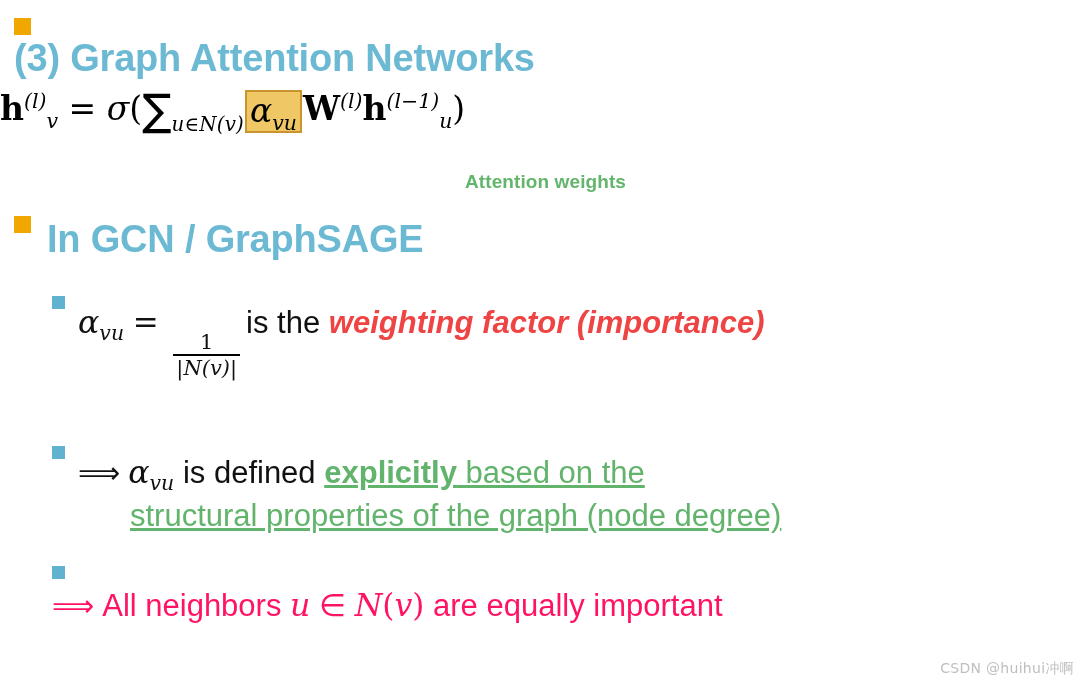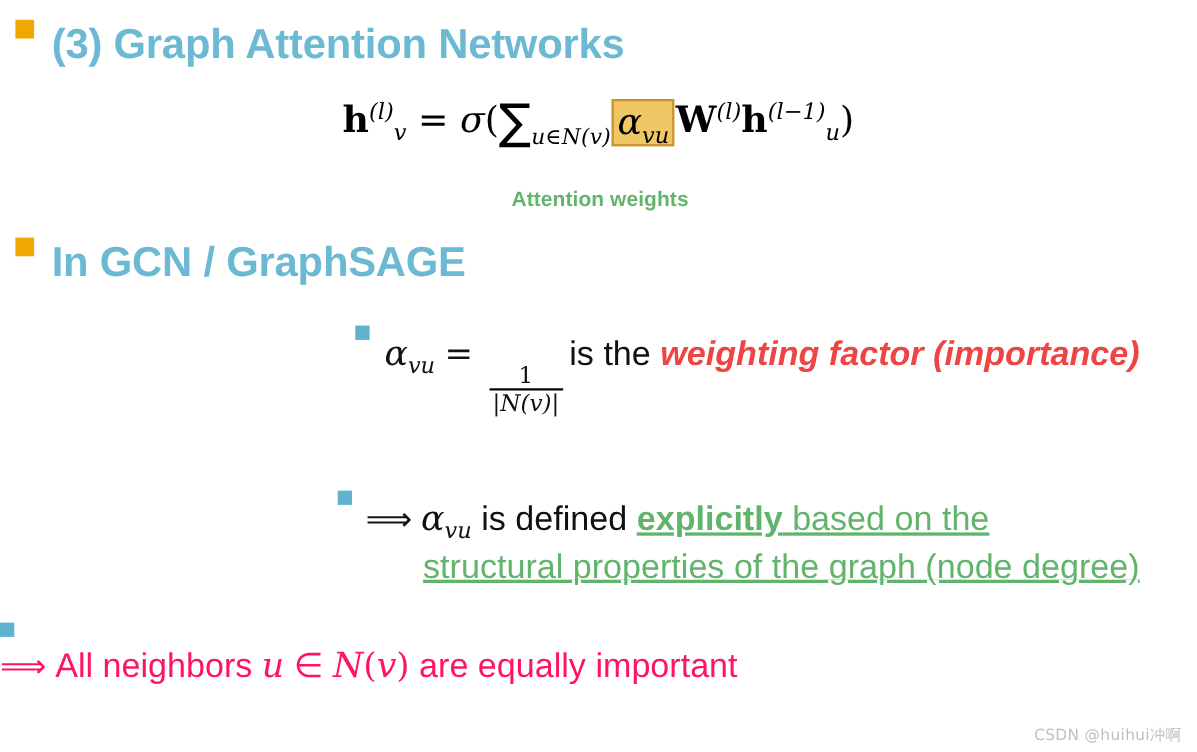--- a/index.html
+++ b/index.html
@@ -48,29 +48,29 @@
   .head-l1 {
     font-size: 38px;
     font-weight: bold;
     color: #6CB9D4;
     letter-spacing: -0.2px;
     line-height: 1.05;
     white-space: nowrap;
   }
 
   
-  #title-row { position: absolute; left: 0; top: 22px; }
+  #title-row { position: absolute; left: 0; top: 22px; flex-direction: column; }
 
   
   #formula-block {
     position: absolute;
     left: 0;
     top: 88px;
     width: 1088px;
-    text-align: center;
+    text-align: left;
   }
   .formula {
     font-family: "DejaVu Serif", "Liberation Serif", serif;
     font-size: 33px;
     color: #000000;
     white-space: nowrap;
     display: inline-block;
     line-height: 1;
   }
   .f-bold   { font-weight: bold; }
@@ -124,23 +124,23 @@
   .cap-shift { display:inline-block; transform: translateX(13px); }
 
   
   #gcn-row { position: absolute; left: 0; top: 220px; }
 
   
   .row-l2 {
     position: absolute;
     display: flex;
     align-items: flex-start;
+    padding-left: 52px;
     width: 1036px;
     box-sizing: border-box;
-    justify-content: flex-end;
   }
   .body-l2 {
     font-size: 31px;
     line-height: 1.28;
     color: #111111;
   }
   .txt { font-family: "Liberation Sans", sans-serif; }
   .mathit {
     font-family: "DejaVu Serif", "Liberation Serif", serif;
     font-style: italic;

